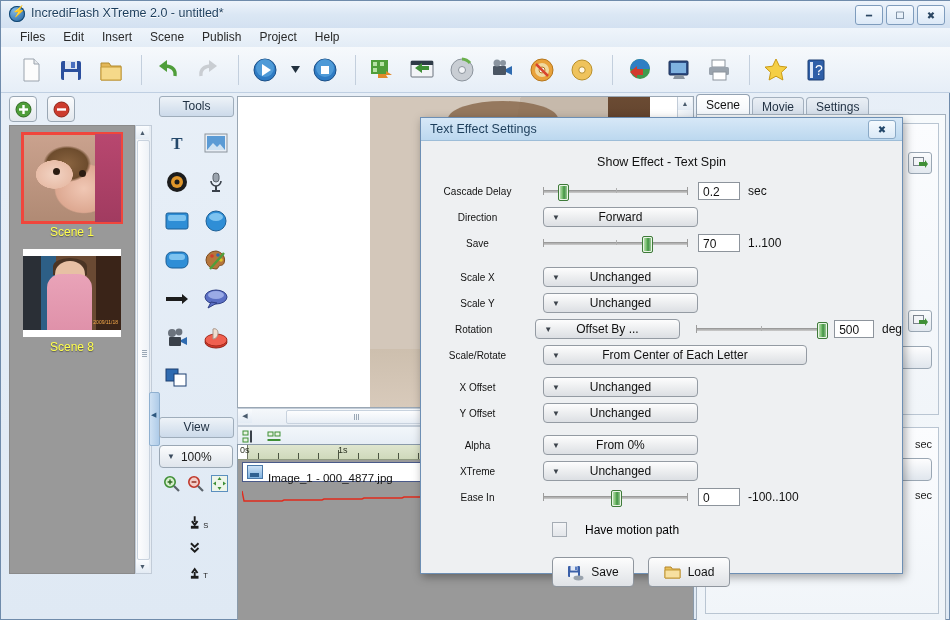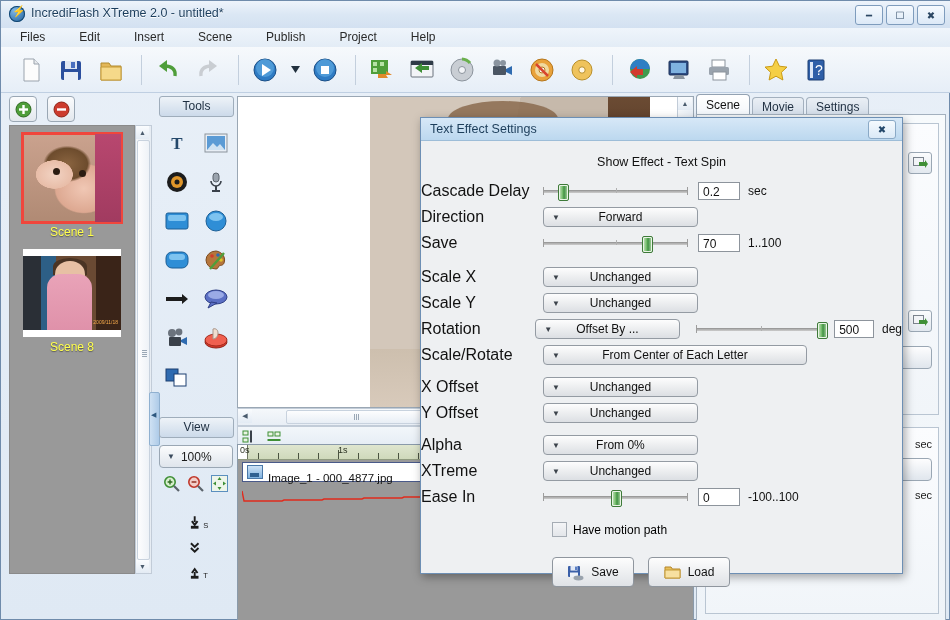--- a/index.html
+++ b/index.html
@@ -27,21 +27,21 @@
     text-shadow:0 1px 0 #fff;white-space:nowrap;}
   .wbtns{position:absolute;right:6px;top:4px;display:flex;gap:3px;}
   .wbtn{width:26px;height:18px;border:1px solid #7e9cbd;border-radius:3px;
     background:linear-gradient(#f6fafe,#dce9f7);position:relative;}
   .wbtn span{position:absolute;left:0;right:0;top:0;bottom:0;display:flex;
     align-items:center;justify-content:center;font-size:10px;color:#2c4763;}
 
   
   .menubar{position:absolute;left:0;top:27px;width:950px;height:19px;
     background:linear-gradient(#eff5fb,#e3ecf6);border-bottom:1px solid #ccd9e8;}
-  .menubar ul{list-style:none;margin:0;padding:0 0 15px 10px;display:flex;gap:16px;}
+  .menubar ul{list-style:none;margin:0;padding:0 0 15px 10px;display:flex;gap:0;}
   .menubar li{padding:2px 9px;font-size:12px;color:#2a2a2a;cursor:default;}
 
   
   .toolbar{position:absolute;left:0;top:46px;width:950px;height:45px;
     background:linear-gradient(#f6f9fc,#e6eef7);border-bottom:1px solid #bfcfe2;}
   .tb-inner{display:flex;align-items:center;height:45px;padding-left:12px;}
   .tbbtn{width:34px;height:34px;display:flex;align-items:center;justify-content:center;
     border:1px solid transparent;border-radius:3px;margin-right:4px;position:relative;}
   .tbsep{width:1px;height:30px;background:#c3cfdd;margin:0 8px;}
   .ico{width:28px;height:28px;position:relative;display:block;}
@@ -191,42 +191,42 @@
     border-bottom:1px solid #9dbdd8;position:relative;}
   .dlg-title .t{position:absolute;left:9px;top:4px;font-size:12.5px;color:#1c3d5a;}
   .dlg-title .x{position:absolute;right:6px;top:2px;width:26px;height:17px;
     border:1px solid #8aa9c6;border-radius:3px;
     background:linear-gradient(#f5fafe,#dae9f7);display:flex;align-items:center;
     justify-content:center;font-size:10px;color:#24486b;}
   .dlg-body{position:relative;height:432px;background:#eef0f2;}
   .dlg-heading{text-align:center;font-size:12.5px;color:#111;padding-top:14px;}
   .frm{margin-top:9px;}
   .frow{display:flex;align-items:center;height:26px;}
-  .flabel{width:122px;text-align:left;padding-right:9px;font-size:16px;color:#111;
+  .flabel{width:122px;text-align:center;padding-right:9px;font-size:10px;color:#111;
     box-sizing:border-box;}
   .combo{height:20px;border:1px solid #949ba3;border-radius:4px;
     background:linear-gradient(#fdfdfd,#dcdfe3);display:flex;align-items:center;
     font-size:12px;color:#111;box-sizing:border-box;}
   .combo .car{margin:0 6px 0 8px;font-size:8px;color:#3c434b;}
   .combo .txt{flex:1;text-align:center;padding-right:22px;}
   .combo.w155{width:155px;}
   .combo.w264{width:264px;}
   .slider{position:relative;height:16px;}
   .slider .trk{position:absolute;left:0;right:0;top:7px;height:2px;
     background:linear-gradient(#aaa,#ccc);border-top:1px solid #9a9a9a;}
   .slider .cap{position:absolute;top:4px;width:1px;height:8px;background:#9d9d9d;}
   .slider .capL{left:0}.slider .capR{right:0}
   .slider .mid{position:absolute;top:5px;left:50%;width:1px;height:5px;background:#b0b0b0;}
   .slider .thumbk{position:absolute;top:1px;width:9px;height:15px;border-radius:2px;
     background:linear-gradient(90deg,#cfe8c6,#66b45e 45%,#3e8f42 55%,#b5ddaa);
     border:1px solid #3e7a39;box-shadow:0 0 0 1px #e9f4e6 inset;}
   .numbox{width:42px;height:18px;border:1px solid #8d949c;background:#fff;
     font-size:12px;color:#111;padding:0 4px;box-sizing:border-box;line-height:18px;}
   .unit{font-size:12px;color:#111;margin-left:8px;}
-  .chkrow{display:flex;align-items:center;margin-top:12px;padding-left:131px;}
+  .chkrow{display:flex;align-items:center;margin-top:12px;padding-left:131px;gap:12px;}
   .chk{width:13px;height:13px;border:1px solid #a5acb4;
     background:linear-gradient(#f4f5f7,#e3e6ea);margin-right:6px;}
   .dlg-btns{display:flex;gap:14px;margin-top:20px;padding-left:131px;}
   .dbtn{width:80px;height:28px;border:1px solid #8f969e;border-radius:4px;
     background:linear-gradient(#fdfdfd,#dfe2e6);display:flex;align-items:center;
     justify-content:center;gap:7px;font-size:12px;color:#111;}
 
   .sm{font-size:11px;}
 </style>
 </head>

